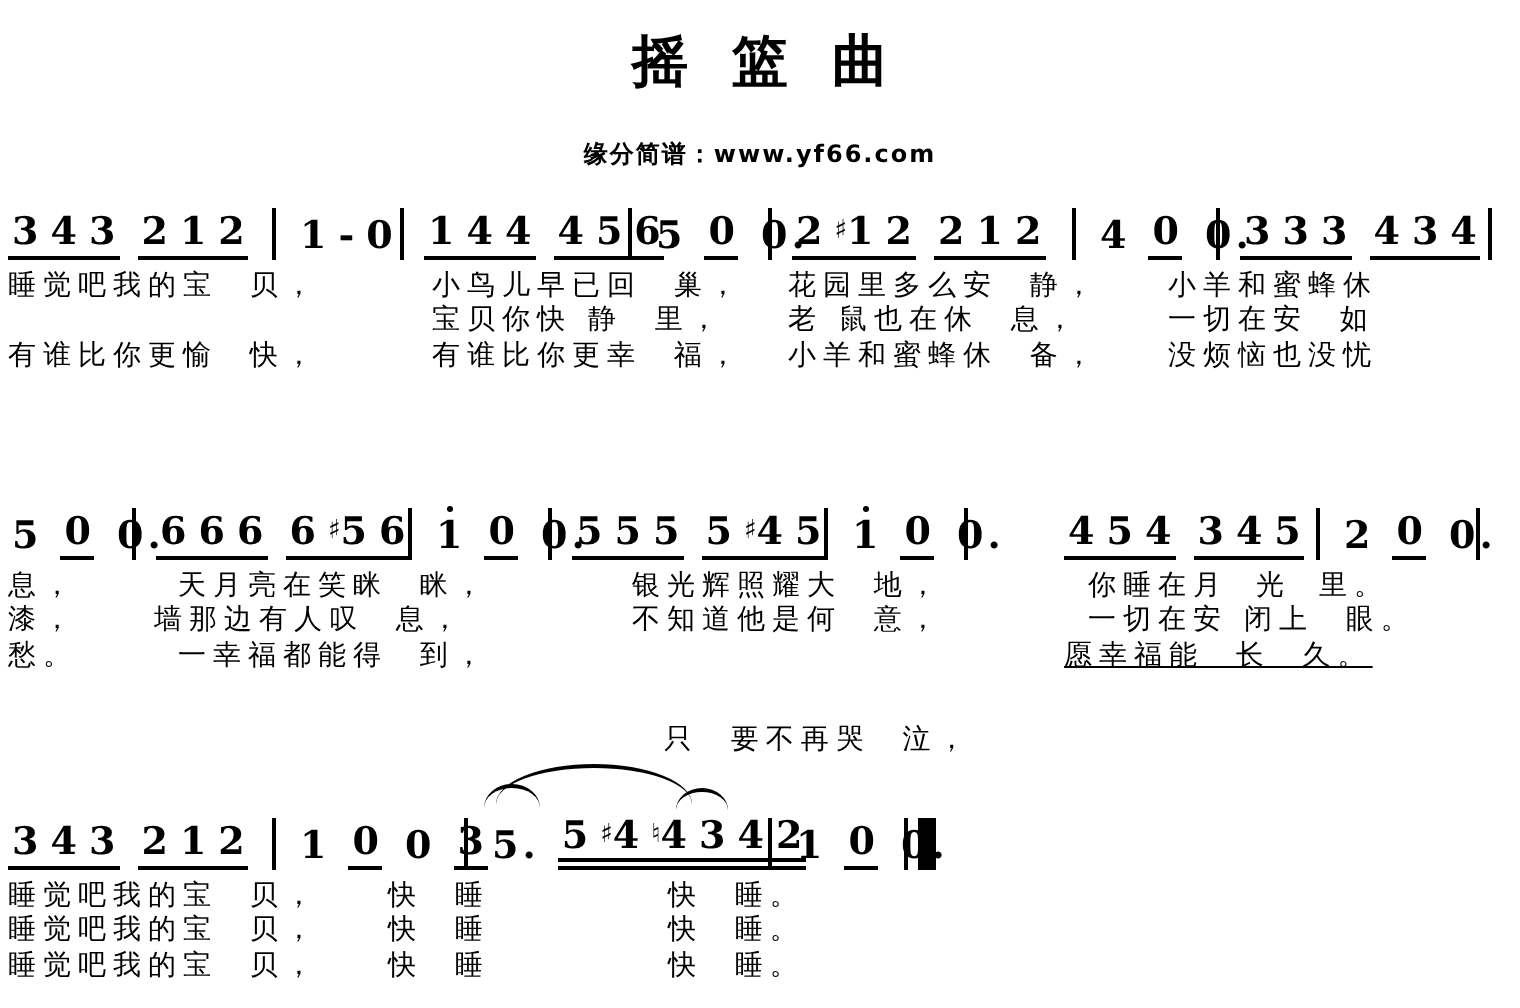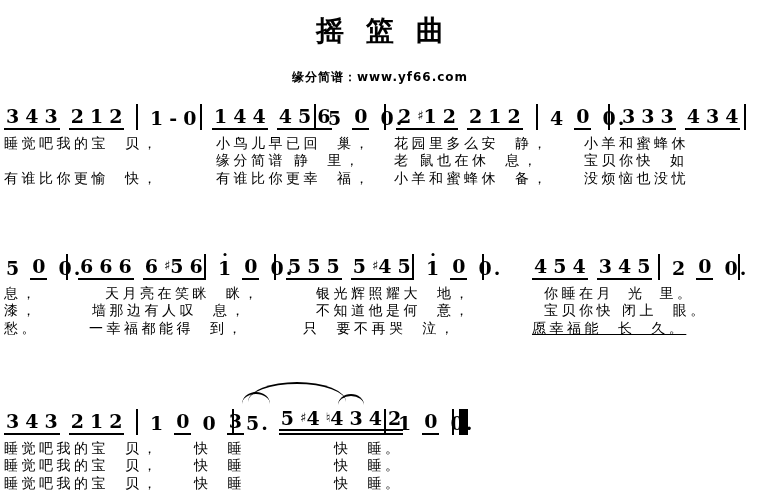--- a/index.html
+++ b/index.html
@@ -130,23 +130,23 @@
           <div class="bar"></div>
         </div>
         <div class="lyrics">
           <div class="lyr-row">
             <span class="phrase" style="left: 0px;">睡觉吧我的宝  贝，</span>
             <span class="phrase" style="left: 212px;">小鸟儿早已回  巢，</span>
             <span class="phrase" style="left: 390px;">花园里多么安  静，</span>
             <span class="phrase" style="left: 580px;">小羊和蜜蜂休</span>
           </div>
           <div class="lyr-row">
-            <span class="phrase" style="left: 212px;">缘分简谱 静  里，</span>
+            <span class="phrase" style="left: 212px;">宝贝你快 静  里，</span>
             <span class="phrase" style="left: 390px;">老 鼠也在休  息，</span>
-            <span class="phrase" style="left: 580px;">宝贝你快  如</span>
+            <span class="phrase" style="left: 580px;">一切在安  如</span>
           </div>
           <div class="lyr-row">
             <span class="phrase" style="left: 212px;">有谁比你更幸  福，</span>
             <span class="phrase" style="left: 0px;">有谁比你更愉  快，</span>
             <span class="phrase" style="left: 390px;">小羊和蜜蜂休  备，</span>
             <span class="phrase" style="left: 580px;">没烦恼也没忧</span>
           </div>
         </div>
       </div>
       <div class="system" style="top: 250px;">
@@ -235,34 +235,34 @@
             </span>
             <span class="grp b0">
               <span class="note"><span class="dgt">0</span><span class="adot">.</span></span>
             </span>
           </div>
           <div class="bar"></div>
         </div>
         <div class="lyrics">
           <div class="lyr-row">
             <span class="phrase" style="left: 0px;">息，</span>
-            <span class="phrase" style="left: 85px; margin-left: 16px;">天月亮在笑眯  眯，</span>
+            <span class="phrase" style="left: 85px;">天月亮在笑眯  眯，</span>
             <span class="phrase" style="left: 312px;">银光辉照耀大  地，</span>
             <span class="phrase" style="left: 540px; font-family: Liberation Serif, serif;">你睡在月  光  里。</span>
           </div>
           <div class="lyr-row">
             <span class="phrase" style="left: 0px;">漆，</span>
-            <span class="phrase" style="left: 88px;">墙那边有人叹  息，</span>
+            <span class="phrase" style="left: 73px;">墙那边有人叹  息，</span>
             <span class="phrase" style="left: 312px;">不知道他是何  意，</span>
-            <span class="phrase" style="left: 540px;">宝贝你快 闭上  眼。</span>
+            <span class="phrase" style="left: 540px;">一切在安 闭上  眼。</span>
           </div>
           <div class="lyr-row">
             <span class="phrase" style="left: 0px;">愁。</span>
             <span class="phrase" style="left: 85px;">一幸福都能得  到，</span>
-            <span class="phrase" style="left: 299px;">只  要不再哭  泣，</span>
+            <span class="phrase" style="left: 328px; margin-top: 42px;">只  要不再哭  泣，</span>
             <span class="phrase" style="left: 528px; text-decoration: underline;">愿幸福能  长  久。</span>
           </div>
         </div>
       </div>
       <div class="system" style="top: 405px;">
         <div class="staff">
           <div class="measure" style="width: 130px;">
             <span class="grp b1">
               <span class="note"><span class="dgt">3</span></span>
               <span class="note"><span class="dgt">4</span></span>

